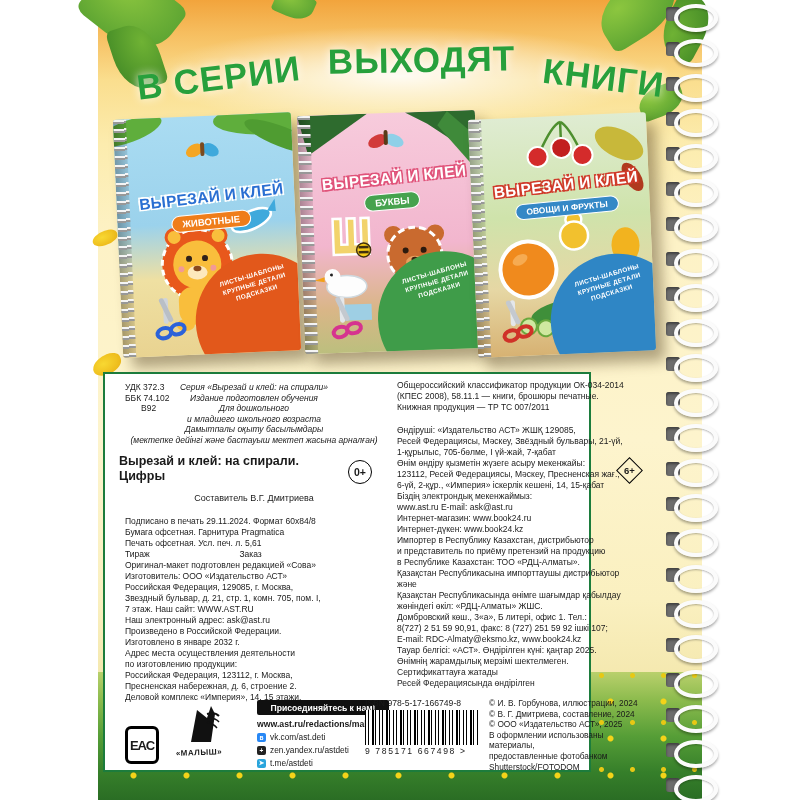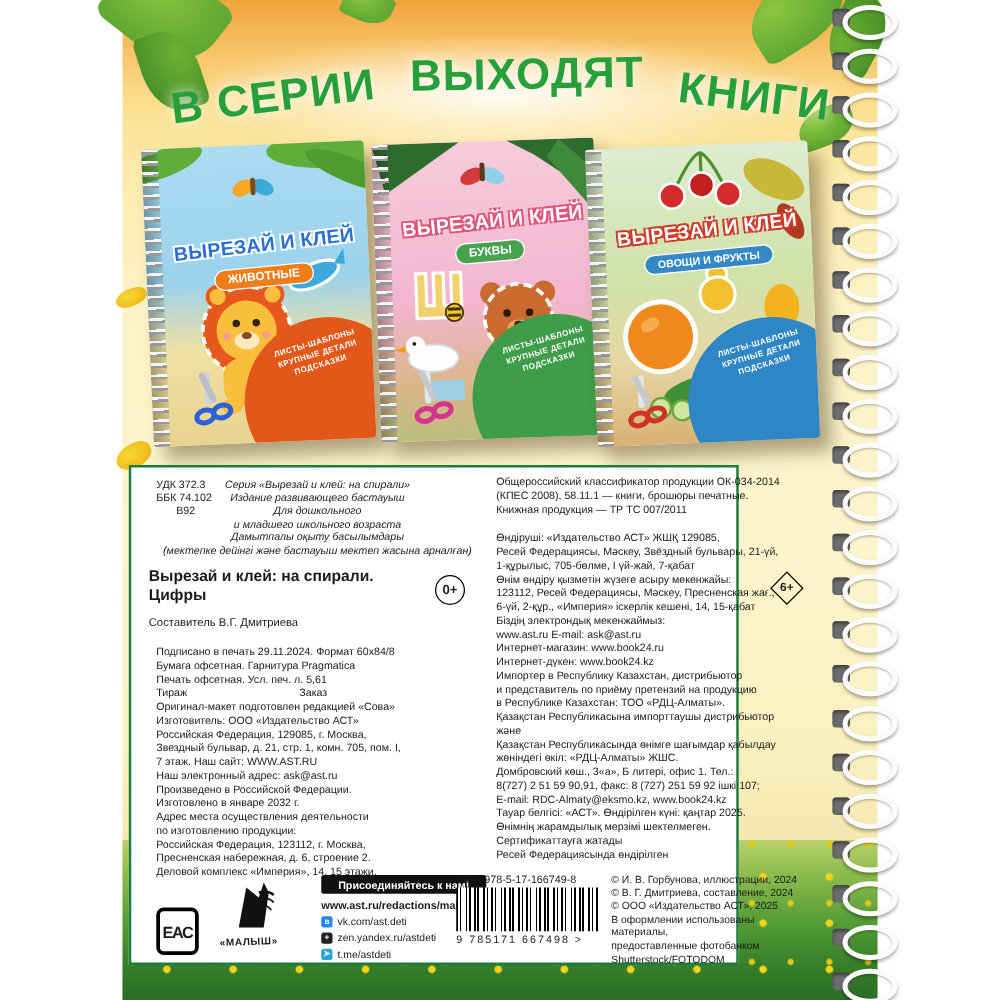--- a/index.html
+++ b/index.html
@@ -73,21 +73,21 @@
       border-radius:50%;box-shadow:0 2px 3px rgba(0,0,0,.35),inset 0 1px 2px rgba(0,0,0,.3);}
   
   .panel{position:absolute;left:5px;top:372px;width:488px;height:400px;background:#fff;
       border:2px solid #1c7c3c;box-sizing:border-box;}
   .small{font-size:8.5px;line-height:11px;}
   .udc{position:absolute;left:20px;top:8px;font-size:8.5px;line-height:10.5px;}
   .udc div:last-child{padding-left:16px;}
   .left-col{position:absolute;left:14px;top:6px;width:270px;}
   .series-block{text-align:center;font-style:italic;font-size:8.5px;line-height:10.5px;padding-top:2px;}
   .book-title{text-align:left;font-weight:bold;font-size:12.5px;line-height:15px;margin-top:9px;}
-  .compiler{text-align:left;font-size:9px;margin-top:9px;}
+  .compiler{text-align:center;font-size:9px;margin-top:9px;}
   .imprint{margin-top:13px;padding-left:6px;}
   .right-col{position:absolute;left:292px;top:6px;width:242px;}
   .distribution{margin-top:12px;}
   .age-circle{position:absolute;left:243px;top:86px;width:22px;height:22px;border:1.5px solid #000;
       border-radius:50%;display:flex;align-items:center;justify-content:center;
       font-size:10.5px;font-weight:bold;}
   .age-diamond{position:absolute;left:515px;top:87px;width:17px;height:17px;border:1.5px solid #000;
       transform:rotate(45deg);display:flex;align-items:center;justify-content:center;}
   .age-diamond span{transform:rotate(-45deg);font-size:9.5px;font-weight:bold;}
   
@@ -307,21 +307,21 @@
 
       <div>УДК 372.3</div>
           <div>ББК 74.102</div>
           <div>В92</div>
         </div>
 
       <div class="left-col">
         <div class="series-block">
 
         <div>Серия «Вырезай и клей: на спирали»</div>
-            <div>Издание развивающего бастауыш</div>
+            <div>Издание подготовлен обучения</div>
             <div>Для дошкольного</div>
             <div>и младшего школьного возраста</div>
             <div>Дамытпалы оқыту басылымдары</div>
             <div>(мектепке дейінгі және бастауыш мектеп жасына арналған)</div>
           </div>
         <div class="book-title">
           <div>Вырезай и клей: на спирали.</div>
           <div>Цифры</div>
         </div>
         <div class="compiler">Составитель В.Г. Дмитриева</div>

